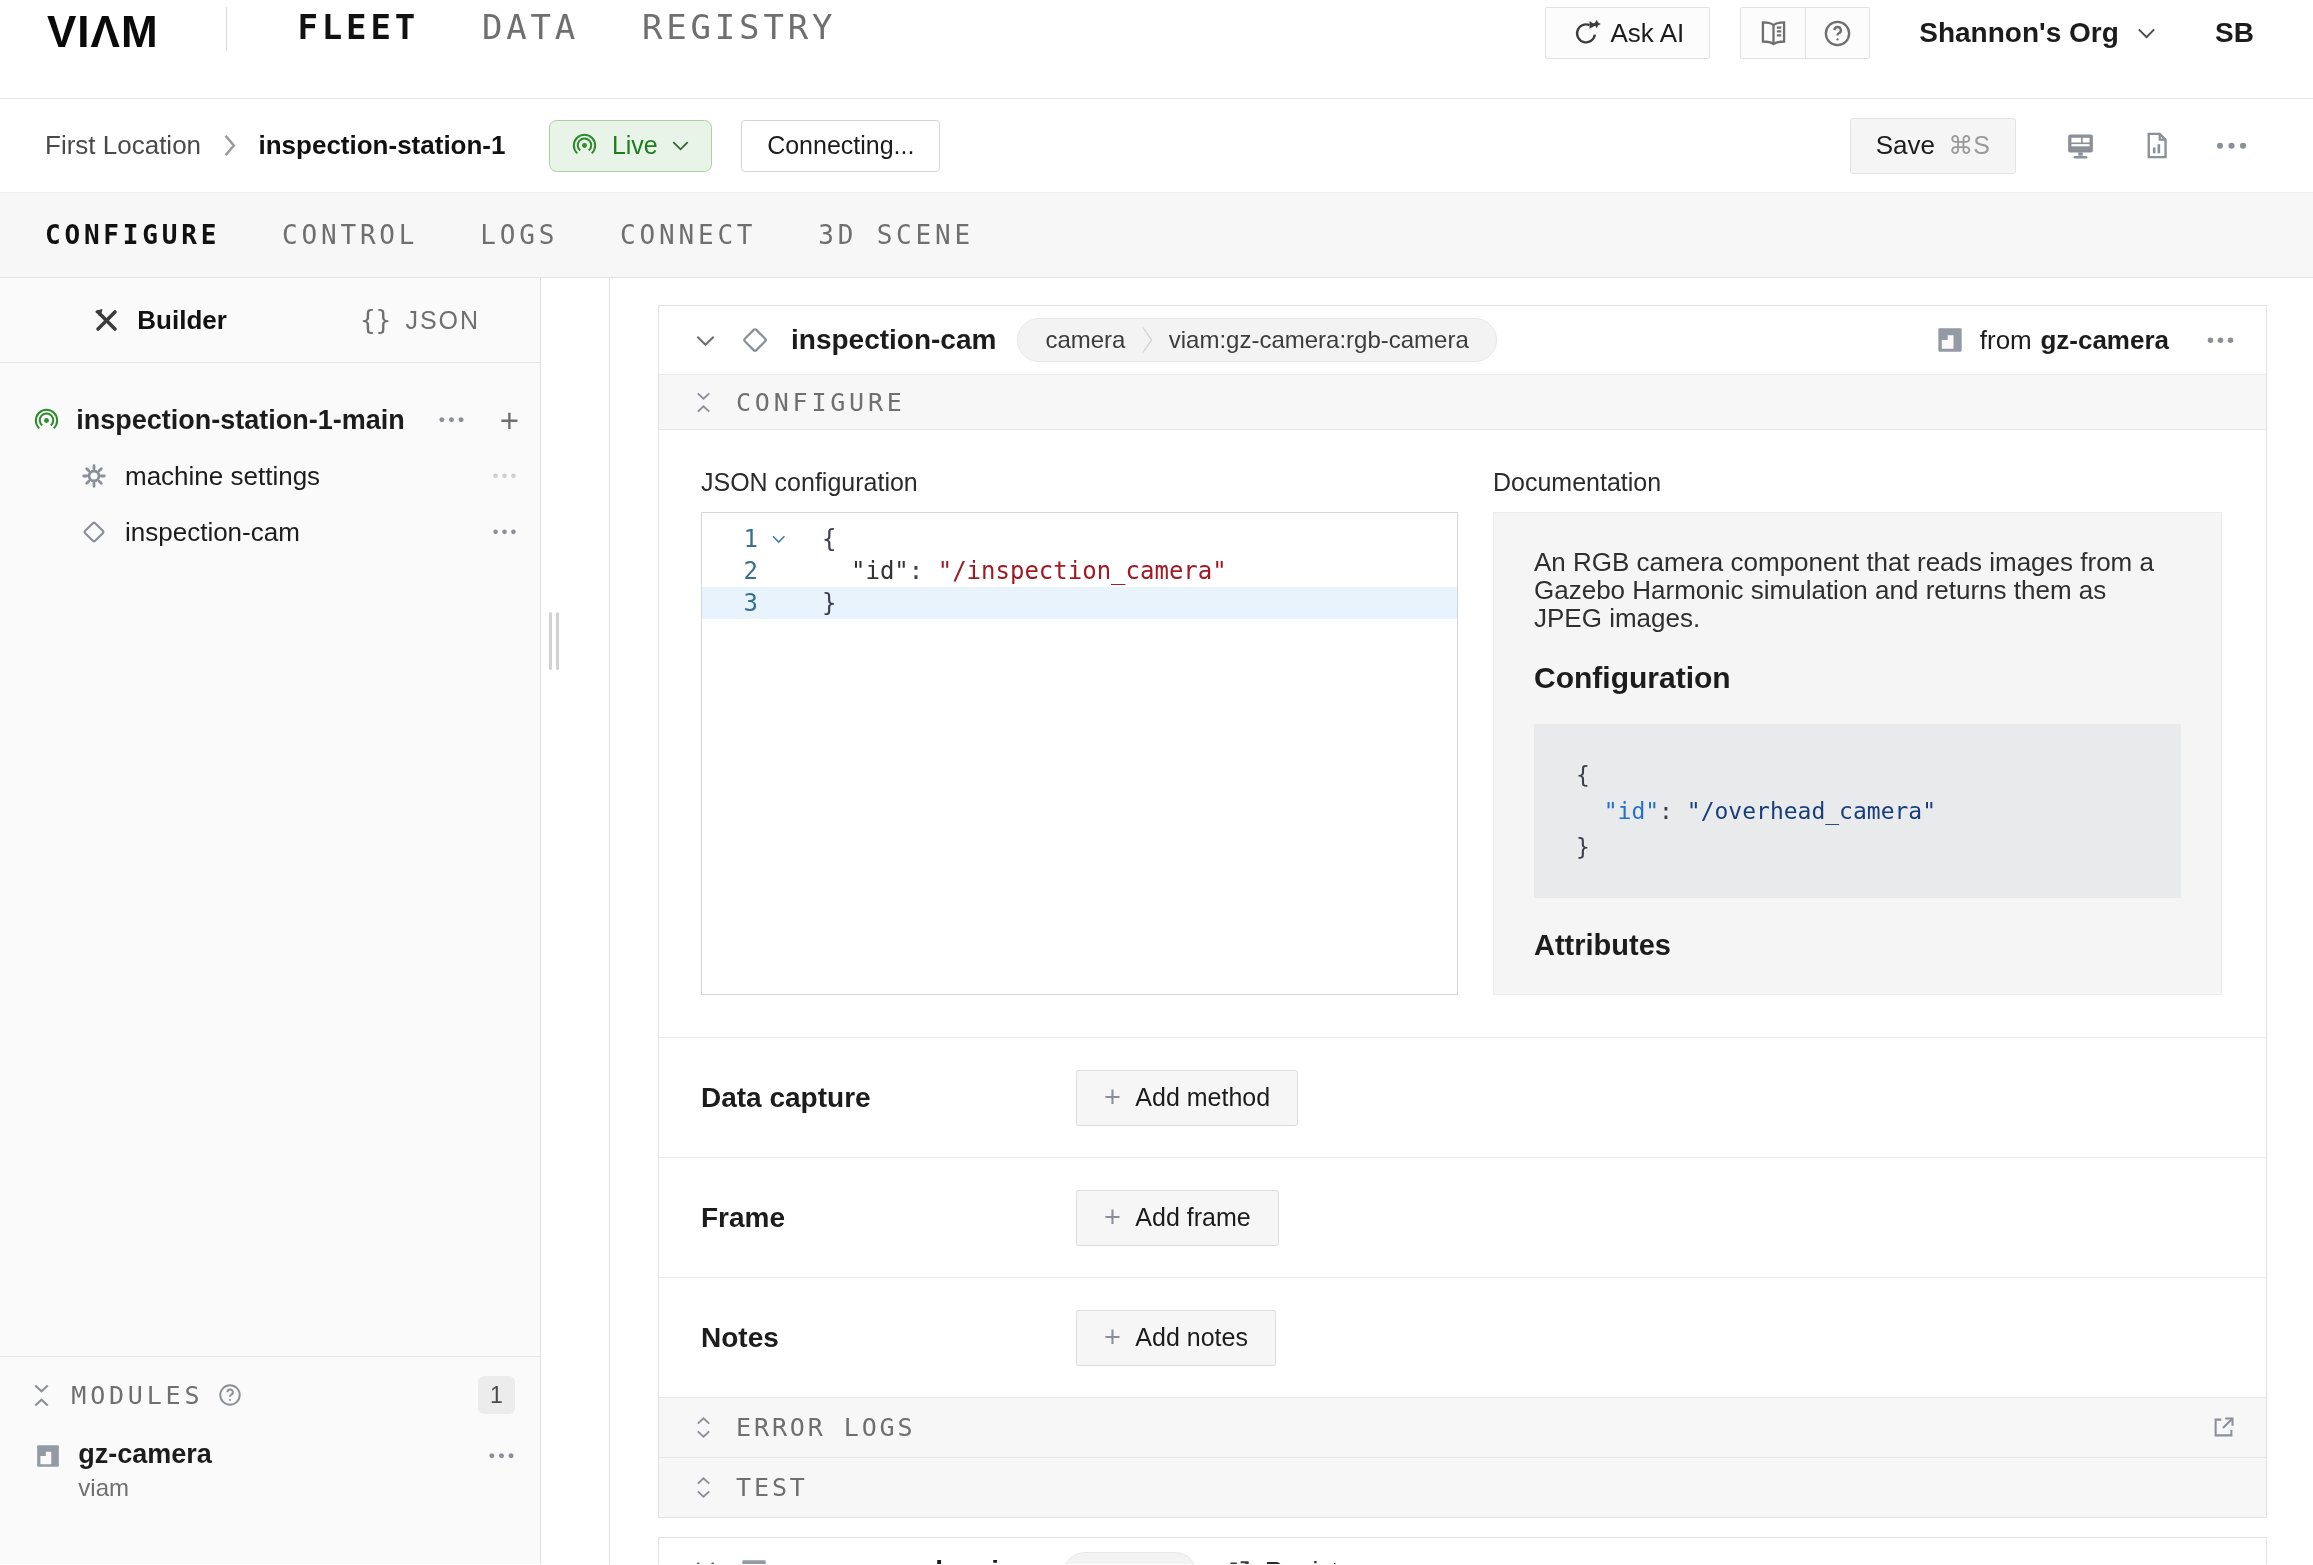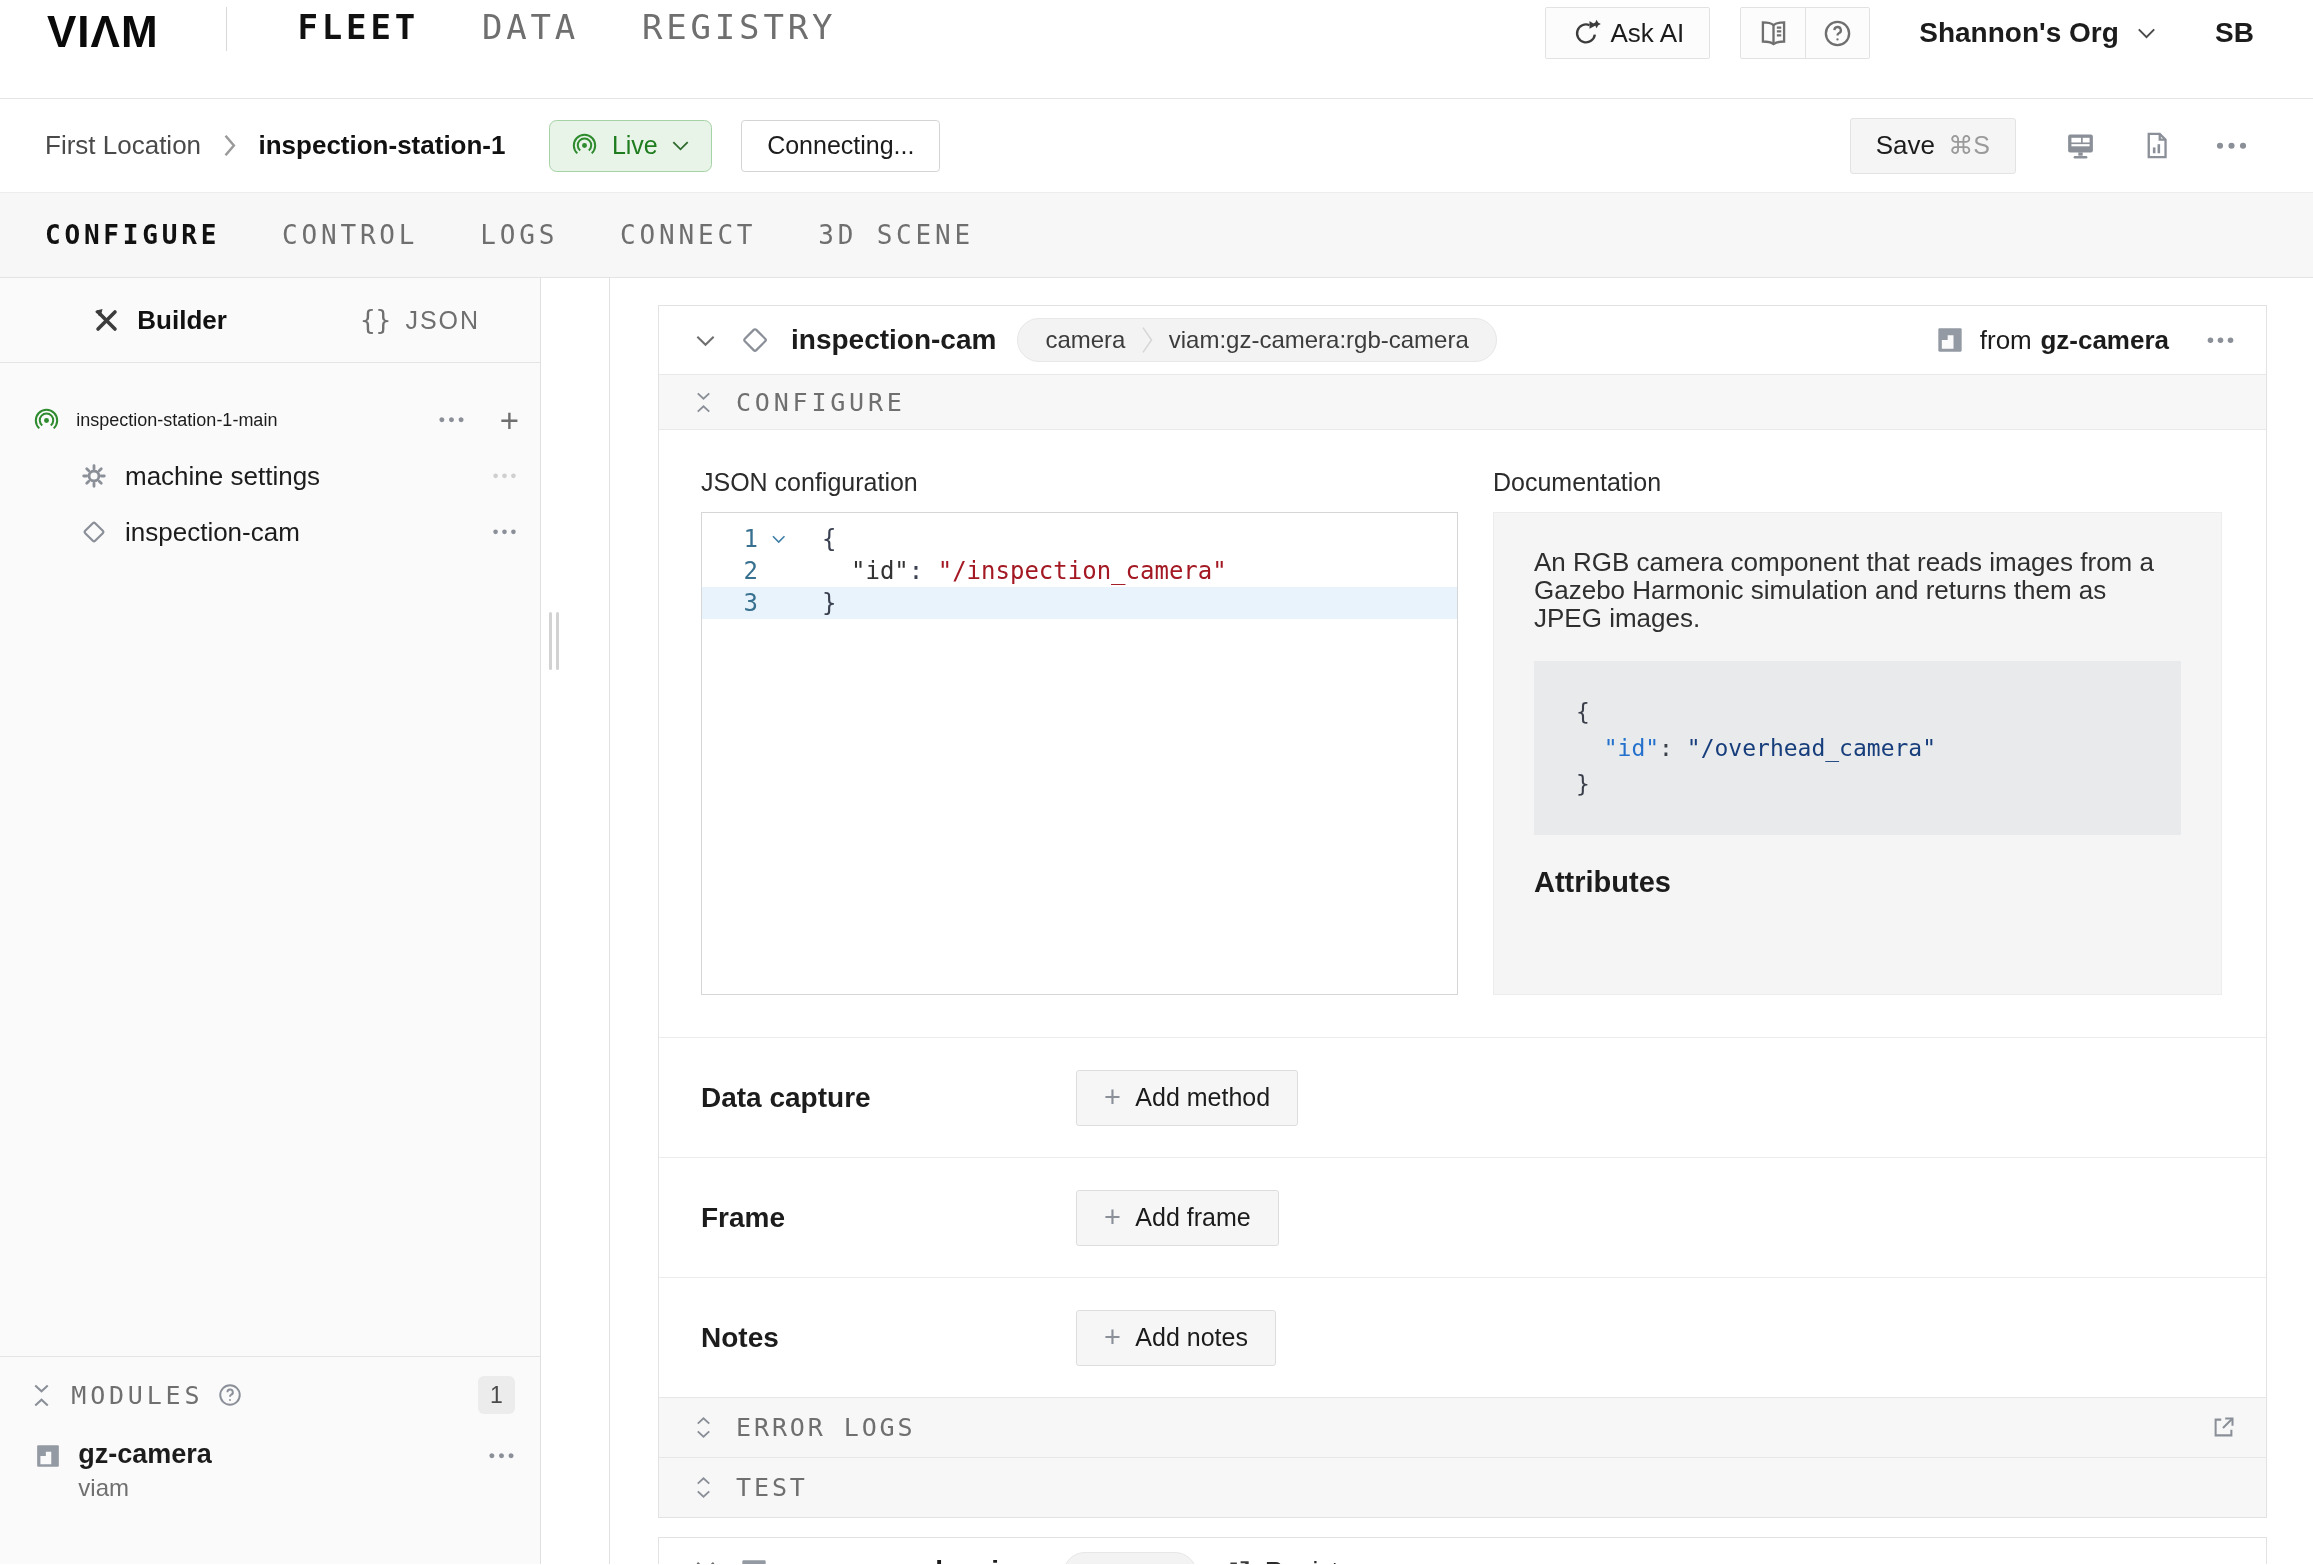--- a/index.html
+++ b/index.html
@@ -61,21 +61,21 @@
 
   
   .mode-row { height:85px; border-bottom:1px solid #e4e4e4; display:flex; align-items:center; padding-left:92px; }
   .mode-builder { display:flex; align-items:center; gap:16.3px; cursor:pointer; }
   .mode-builder .lbl { font-size:26px; font-weight:700; color:#111; }
   .mode-json { display:flex; align-items:center; gap:14.4px; margin-left:133px; cursor:pointer; color:#6f6f6f; }
   .mode-json .braces { font-family:"DejaVu Sans Mono", monospace; font-size:26px; }
   .mode-json .lbl { font-size:25px; letter-spacing:1.9px; }
   .tree { padding-top:29px; }
   .tree-part { height:56px; display:flex; align-items:center; padding:0 21px 0 33px; cursor:pointer; }
-  .tree-part .name { font-size:18px; font-weight:400; margin-left:16.3px; }
+  .tree-part .name { font-size:27px; font-weight:700; margin-left:16.3px; }
   .tree-part .dots { margin-left:auto; color:#8a8f98; cursor:pointer; display:flex; }
   .tree-part .plus { margin-left:35px; font-size:33px; color:#6f6f6f; font-weight:400; cursor:pointer; line-height:1; }
   .tree-item { height:56px; display:flex; align-items:center; padding:0 23px 0 81px; cursor:pointer; }
   .tree-item .lbl { font-size:26px; margin-left:18px; color:#1c1c1c; }
   .tree-item .dots { margin-left:auto; display:flex; cursor:pointer; }
   .dots.dim { color:#cfcfcf; }
   .dots.med { color:#8a8f98; }
 
   .modules { position:absolute; left:0; right:0; bottom:0; height:208px;
     border-top:1px solid #e4e4e4; padding-top:19px; }
@@ -473,20 +473,21 @@
               <span class="fold"></span>
               <span class="code">}</span>
             </div>
           </div>
         </div>
 
         <div class="docs-col">
           <div class="col-label">Documentation</div>
           <div class="docs-box">
             <p>An RGB camera component that reads images from a Gazebo Harmonic simulation and returns them as JPEG images.</p>
+            <h2>Configuration</h2>
             <div class="doc-code"><span>{</span>
   <span class="doc-key">"id"</span><span>: </span><span class="doc-val">"/overhead_camera"</span>
 <span>}</span></div>
             <h3>Attributes</h3>
 
           </div>
         </div>
       </div>
 
       <div class="sec-row">

